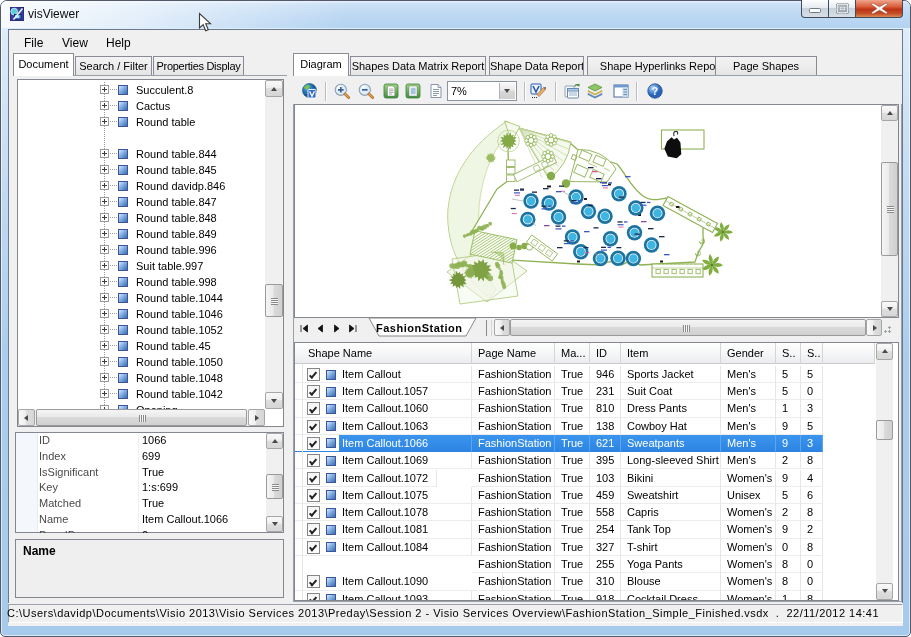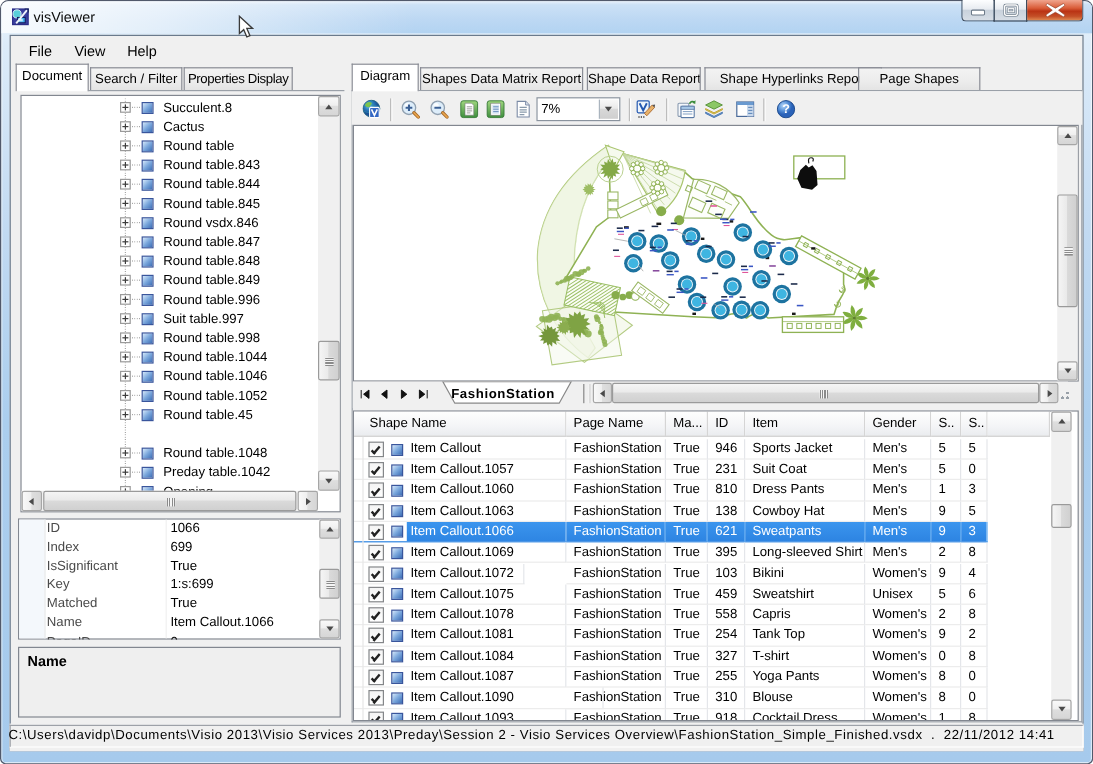--- a/index.html
+++ b/index.html
@@ -113,43 +113,37 @@
           <span class="hdots"></span>
           <span class="nico"></span>
           <span class="ntext">Cactus</span>
         </div>
 <div class="trow" style="top:32px">
           <span class="plus"></span>
           <span class="hdots"></span>
           <span class="nico"></span>
           <span class="ntext">Round table</span>
         </div>
-<div class="trow" style="top:48px">
-          <span class="plus"></span>
-          <span class="hdots"></span>
-          <span class="nico"></span>
-          <span class="ntext">Round table.843</span>
-        </div>
 <div class="trow" style="top:64px">
           <span class="plus"></span>
           <span class="hdots"></span>
           <span class="nico"></span>
           <span class="ntext">Round table.844</span>
         </div>
 <div class="trow" style="top:80px">
           <span class="plus"></span>
           <span class="hdots"></span>
           <span class="nico"></span>
           <span class="ntext">Round table.845</span>
         </div>
 <div class="trow" style="top:96px">
           <span class="plus"></span>
           <span class="hdots"></span>
           <span class="nico"></span>
-          <span class="ntext">Round vsdx.846</span>
+          <span class="ntext">Round davidp.846</span>
         </div>
 <div class="trow" style="top:112px">
           <span class="plus"></span>
           <span class="hdots"></span>
           <span class="nico"></span>
           <span class="ntext">Round table.847</span>
         </div>
 <div class="trow" style="top:128px">
           <span class="plus"></span>
           <span class="hdots"></span>
@@ -197,31 +191,37 @@
           <span class="hdots"></span>
           <span class="nico"></span>
           <span class="ntext">Round table.1052</span>
         </div>
 <div class="trow" style="top:256px">
           <span class="plus"></span>
           <span class="hdots"></span>
           <span class="nico"></span>
           <span class="ntext">Round table.45</span>
         </div>
+<div class="trow" style="top:272px">
+          <span class="plus"></span>
+          <span class="hdots"></span>
+          <span class="nico"></span>
+          <span class="ntext">Round table.1050</span>
+        </div>
 <div class="trow" style="top:288px">
           <span class="plus"></span>
           <span class="hdots"></span>
           <span class="nico"></span>
           <span class="ntext">Round table.1048</span>
         </div>
 <div class="trow" style="top:304px">
           <span class="plus"></span>
           <span class="hdots"></span>
           <span class="nico"></span>
-          <span class="ntext">Preday table.1042</span>
+          <span class="ntext">Round table.1042</span>
         </div>
 <div class="trow" style="top:320px">
           <span class="plus"></span>
           <span class="nico"></span>
           <span class="ntext">Opening</span>
         </div>
 
   </div>
   <div class="sb" style="left:247px;top:0;width:18px;height:329px">
     <div class="sbb" style="left:0;top:0;width:18px;height:17px">
@@ -925,25 +925,20 @@
           </div>
           <div class="gc" style="left:177px;width:83px">FashionStation</div>
           <div class="gc" style="left:260px;width:35px">True</div>
           <div class="gc" style="left:295px;width:31px">327</div>
           <div class="gc" style="left:326px;width:100px">T-shirt</div>
           <div class="gc" style="left:426px;width:55px">Women's</div>
           <div class="gc" style="left:481px;width:25px">0</div>
           <div class="gc" style="left:506px;width:22px">8</div>
         </div>
 <div class="gr" style="top:213.0px">
-          <div class="gc" style="left:0;width:177px">
-            <span class="cb"></span>
-            <span class="gico"></span>
-            <span style="position:absolute;left:47px">Item Callout.1087</span>
-          </div>
           <div class="gc" style="left:177px;width:83px">FashionStation</div>
           <div class="gc" style="left:260px;width:35px">True</div>
           <div class="gc" style="left:295px;width:31px">255</div>
           <div class="gc" style="left:326px;width:100px">Yoga Pants</div>
           <div class="gc" style="left:426px;width:55px">Women's</div>
           <div class="gc" style="left:481px;width:25px">8</div>
           <div class="gc" style="left:506px;width:22px">0</div>
         </div>
 <div class="gr" style="top:230.3px">
           <div class="gc" style="left:0;width:208px">

